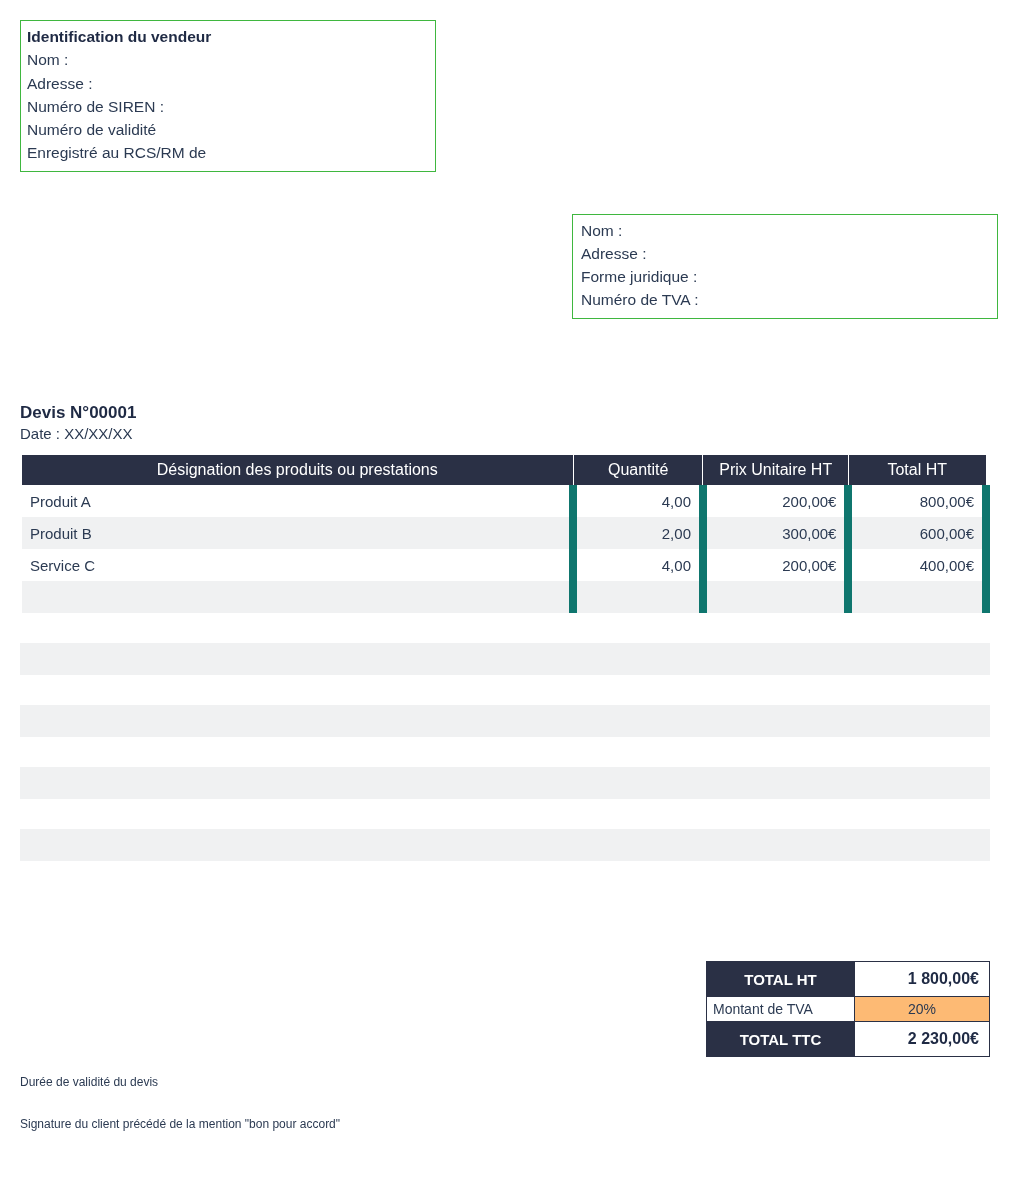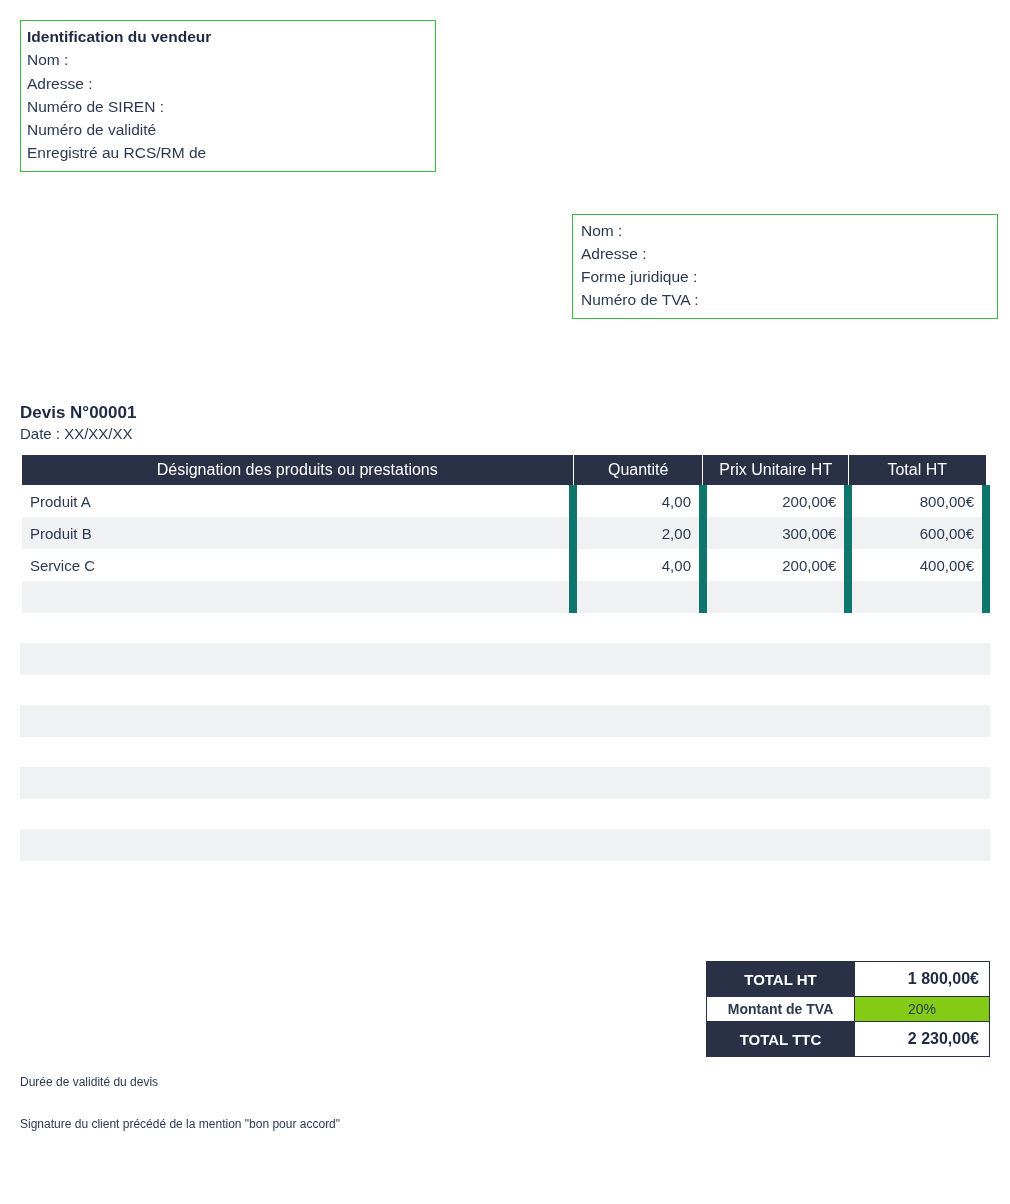--- a/index.html
+++ b/index.html
@@ -97,28 +97,27 @@
       background: #fff;
       color: #1f2a44;
       font-weight: 700;
       text-align: right;
       padding: 8px 10px;
       font-size: 16px;
     }
     .totals .label-light {
       background: #fff;
       color: #2b3a52;
-      text-align: center;
+      text-align: left;
       padding: 4px 6px;
       font-size: 14px;
       width: 148px;
-      font-weight: bold;
     }
     .totals .value-light {
-      background: #84cc16;
+      background: #fdba74;
       color: #2b3a52;
       text-align: center;
       padding: 4px 10px;
       font-size: 14px;
     }
     .footer-line {
       margin-top: 18px;
       font-size: 12px;
       color: #2b3a52;
     }

